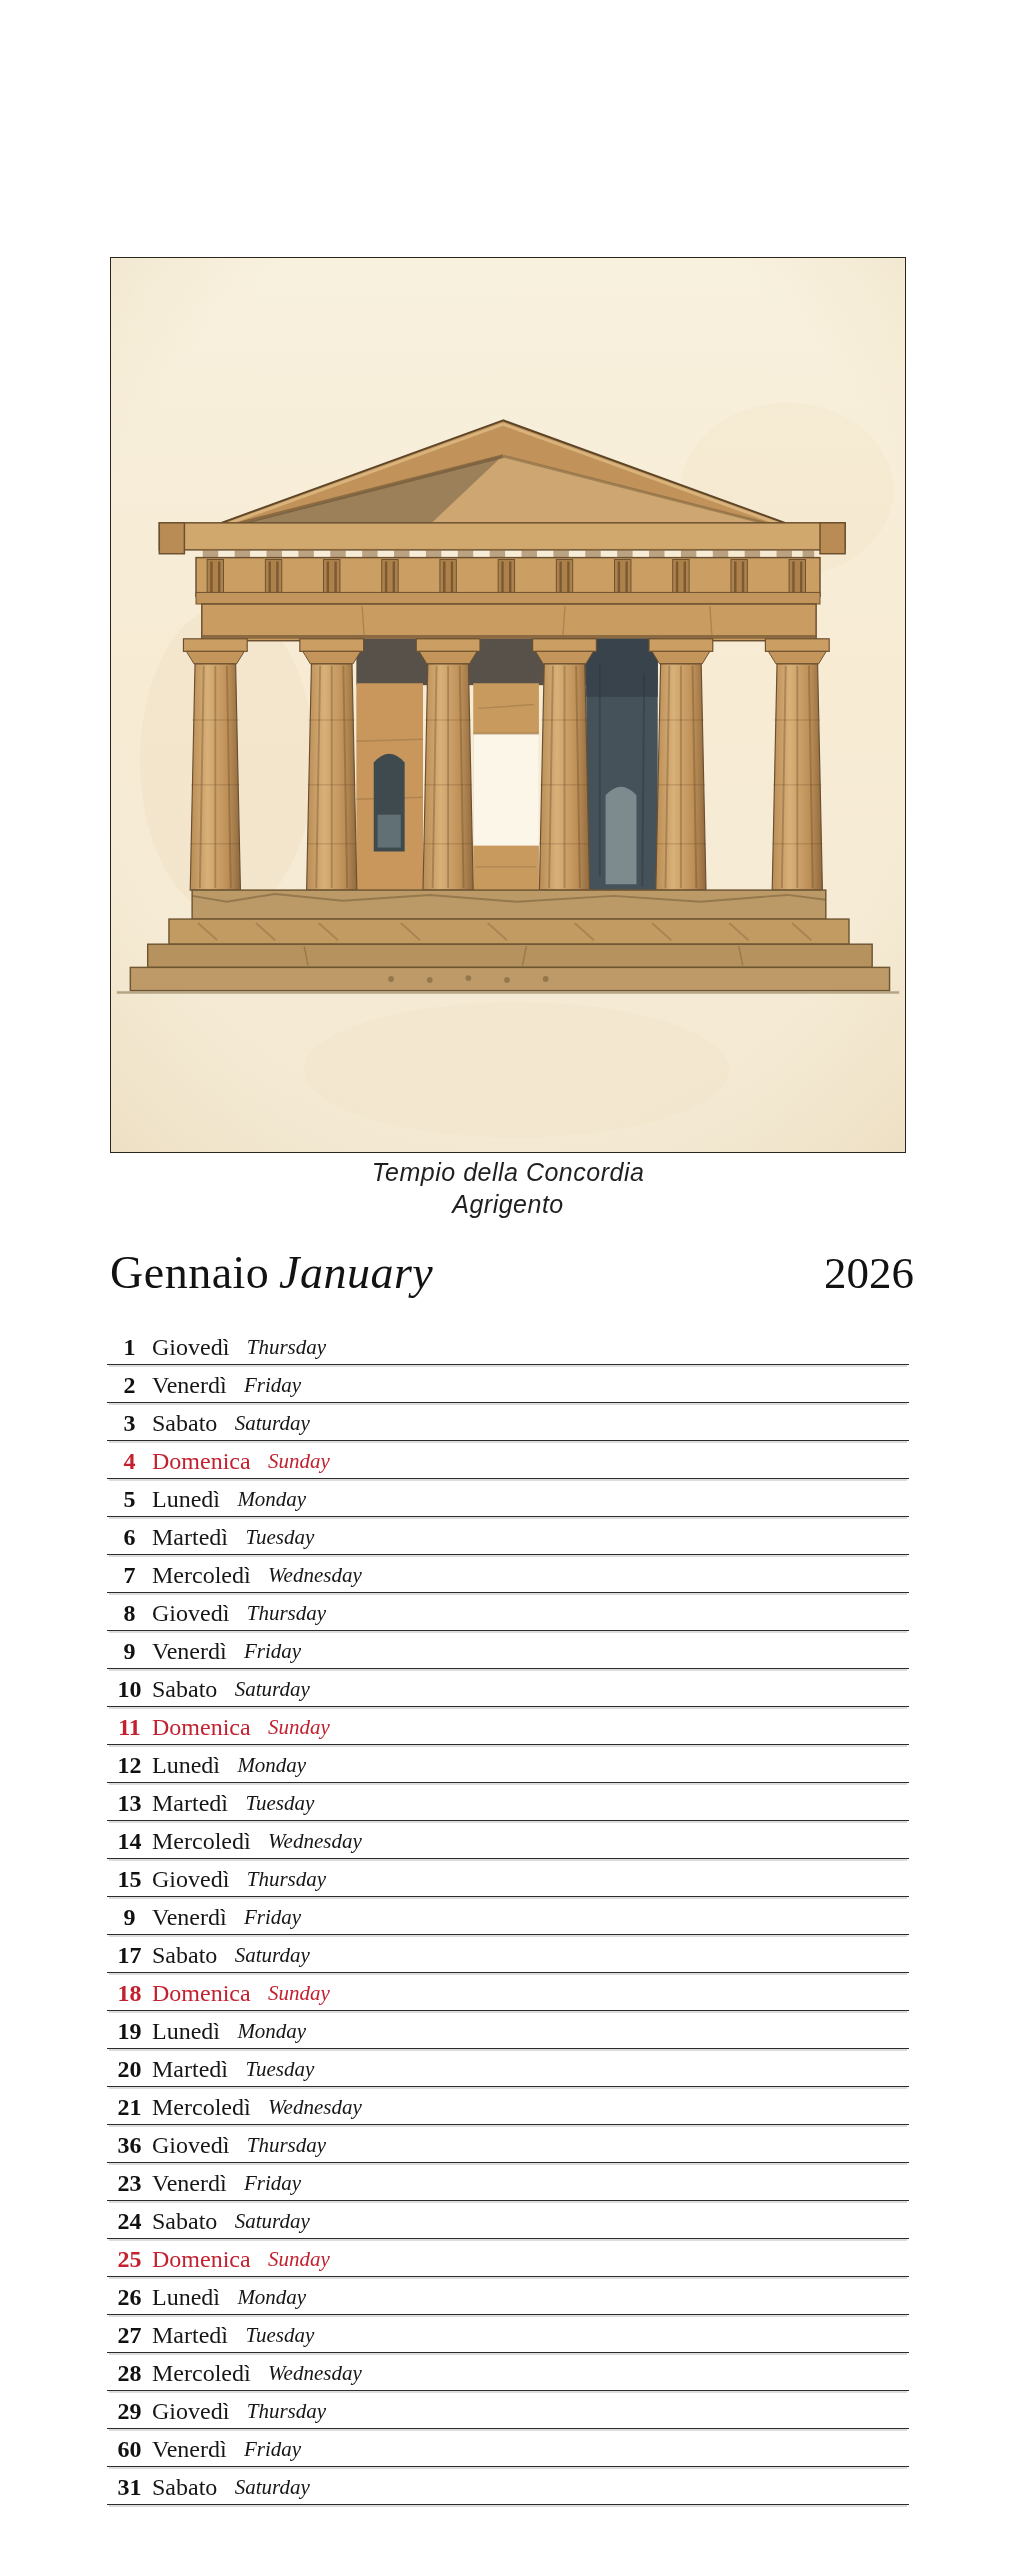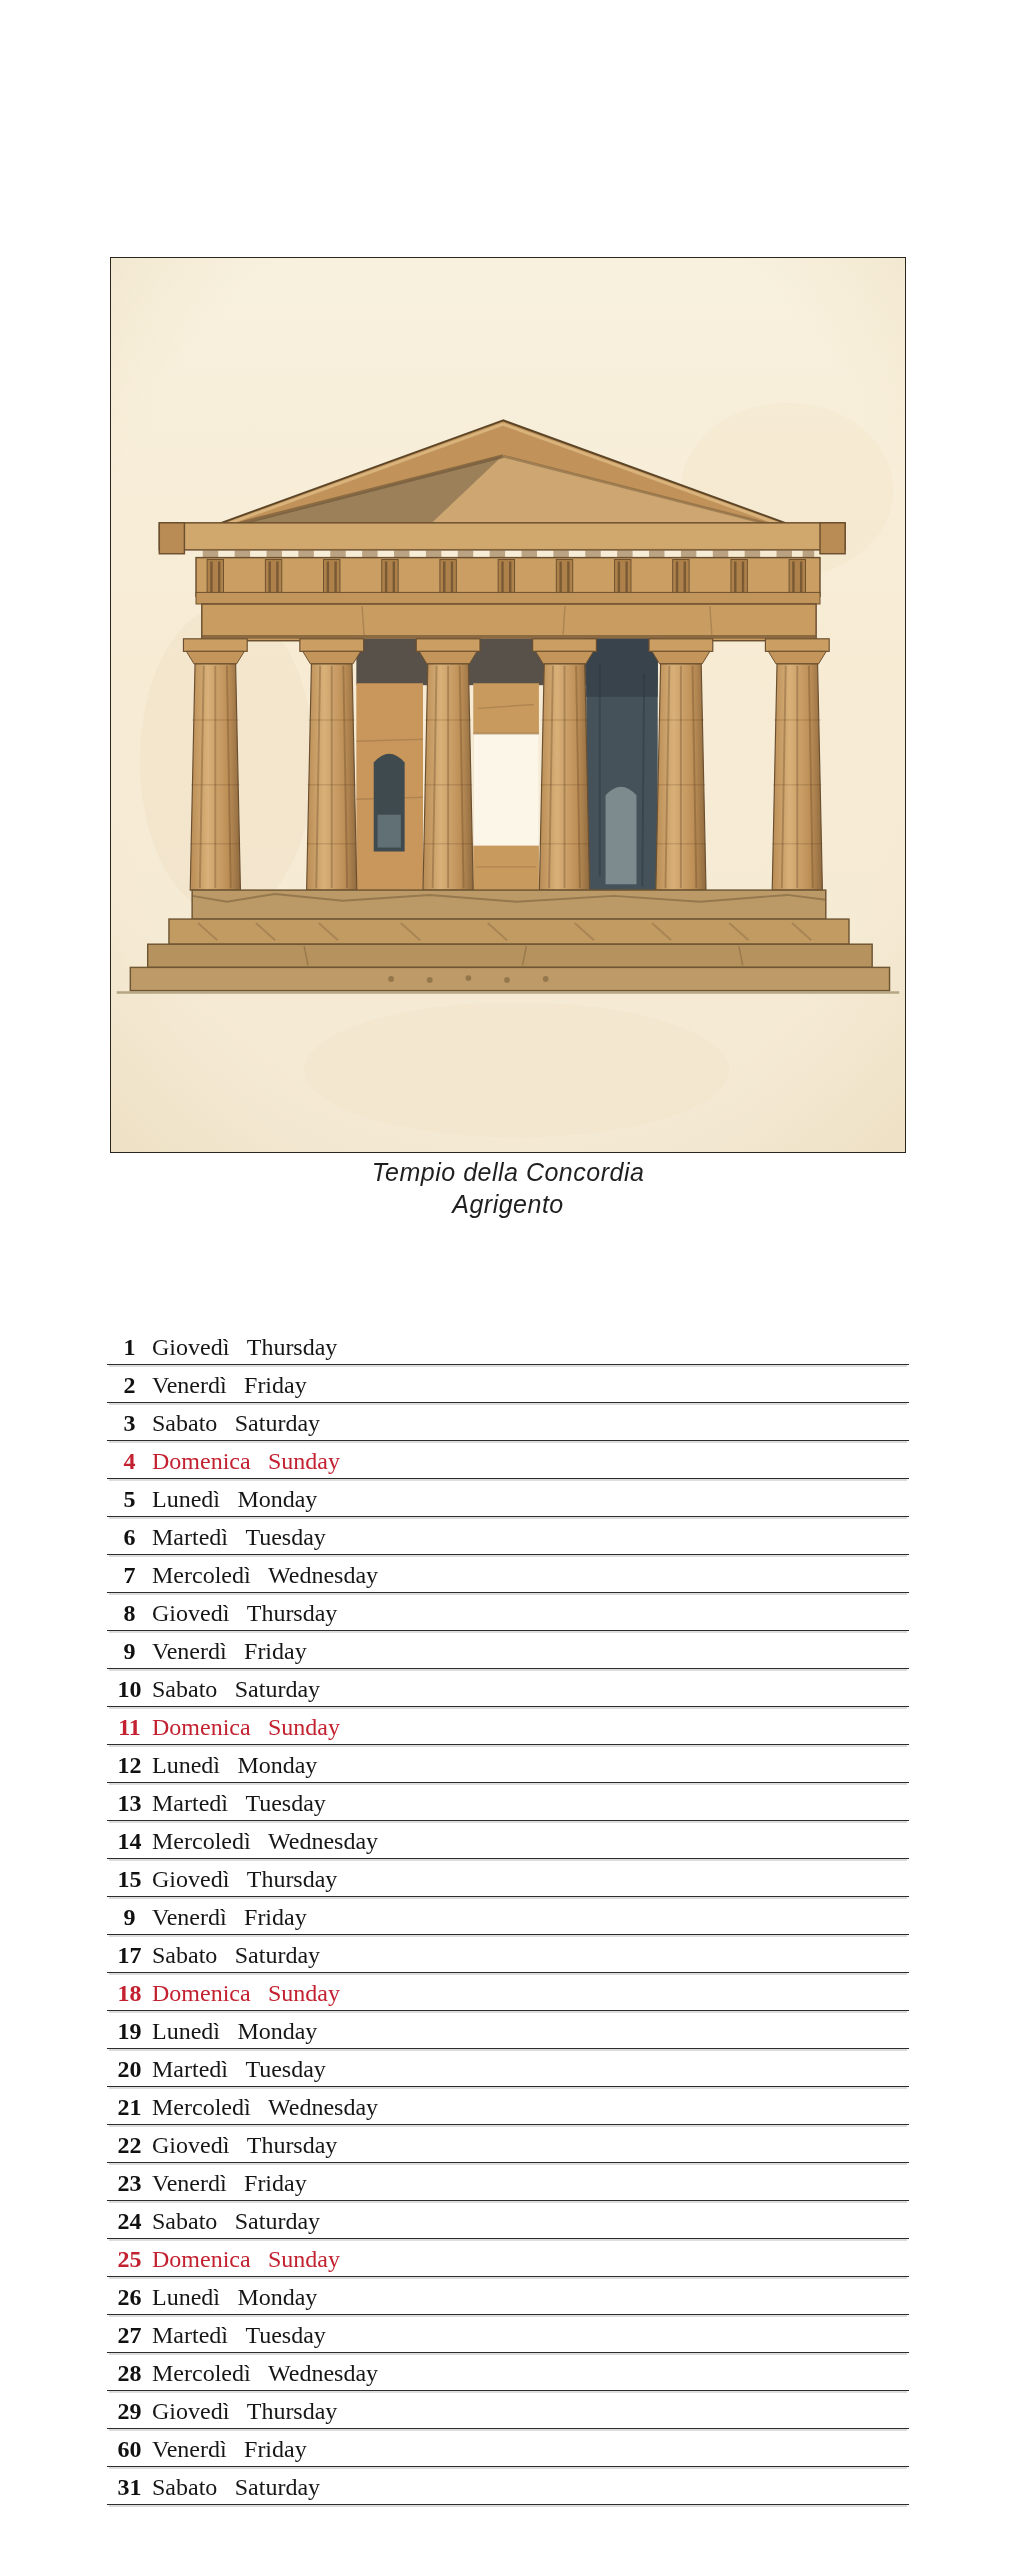--- a/index.html
+++ b/index.html
@@ -23,21 +23,21 @@
   #month-title .en{font-style:italic;margin-left:9.7px;}
   #year{font-size:45px;line-height:48px;color:#121212;}
 
   
   #day-list{position:absolute;left:107px;top:1327px;width:802px;}
   .row{box-sizing:border-box;height:38px;border-bottom:1.9px solid #2e2c29;
        display:flex;align-items:flex-end;padding-bottom:4.8px;
        box-shadow:0 3.9px 0 -1.9px rgba(120,120,120,.25);}
   .row .num{width:45px;text-align:center;font-weight:bold;font-size:24px;line-height:24px;color:#111;}
   .row .it{font-size:24px;line-height:24px;color:#161616;}
-  .row .en{margin-left:17.4px;font-size:24px;line-height:23px;color:#161616;}
+  .row .en{margin-left:17.4px;font-size:21px;line-height:23px;font-style:italic;color:#161616;}
   .row.sunday .num,.row.sunday .it,.row.sunday .en{color:#c32130;}
 </style>
 </head>
 <body>
 
 <div id="page">
 
   <div id="artwork-frame">
     <svg viewBox="0 0 822 925" preserveAspectRatio="none">
       <defs>
@@ -299,20 +299,26 @@
         </g>
       </g>
     </svg>
   </div>
 
   <div id="caption">
     <div>Tempio della Concordia</div>
     <div>Agrigento</div>
   </div>
 
+  <div id="month-header">
+    <div id="month-title">
+      <span class="it">Gennaio</span><span class="en">January</span>
+    </div>
+    <div id="year">2026</div>
+  </div>
 
   <div id="day-list">
       <div class="row">
         <span class="num">1</span>
         <span class="it">Giovedì</span>
         <span class="en">Thursday</span>
       </div>
       <div class="row">
         <span class="num">2</span>
         <span class="it">Venerdì</span>
@@ -407,21 +413,21 @@
         <span class="num">20</span>
         <span class="it">Martedì</span>
         <span class="en">Tuesday</span>
       </div>
       <div class="row">
         <span class="num">21</span>
         <span class="it">Mercoledì</span>
         <span class="en">Wednesday</span>
       </div>
       <div class="row">
-        <span class="num">22</span>
+        <span class="num">36</span>
         <span class="it">Giovedì</span>
         <span class="en">Thursday</span>
       </div>
       <div class="row">
         <span class="num">23</span>
         <span class="it">Venerdì</span>
         <span class="en">Friday</span>
       </div>
       <div class="row">
         <span class="num">24</span>

